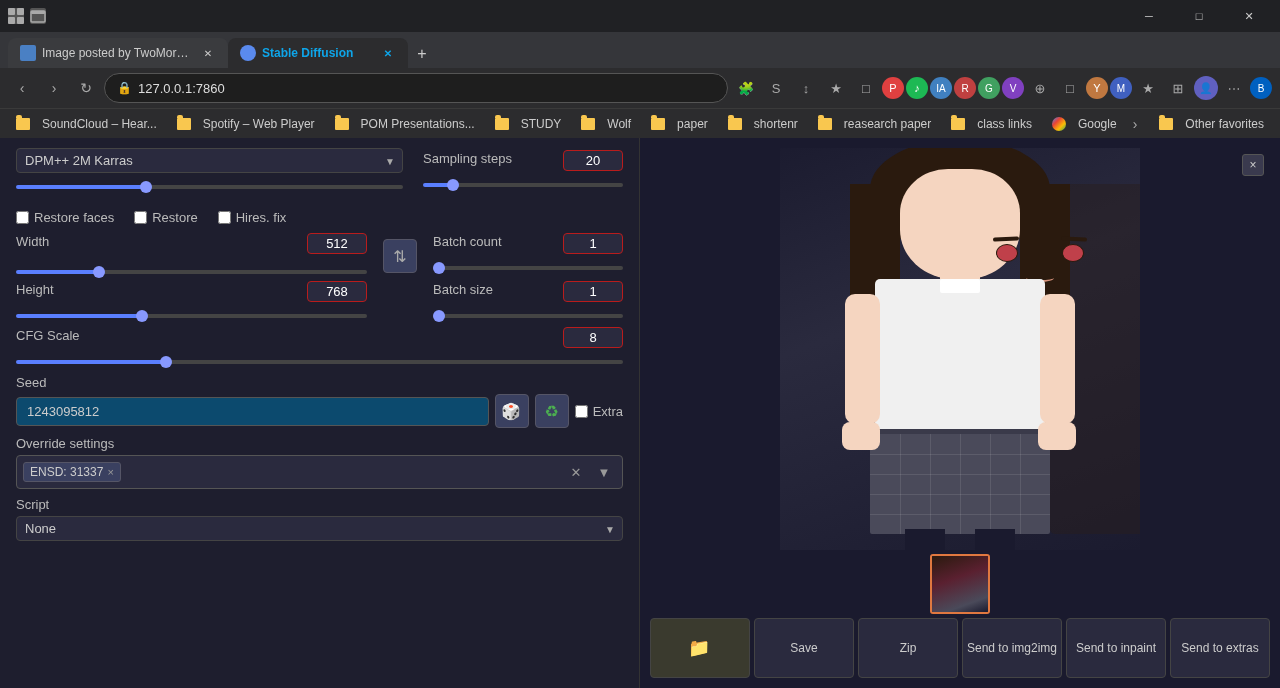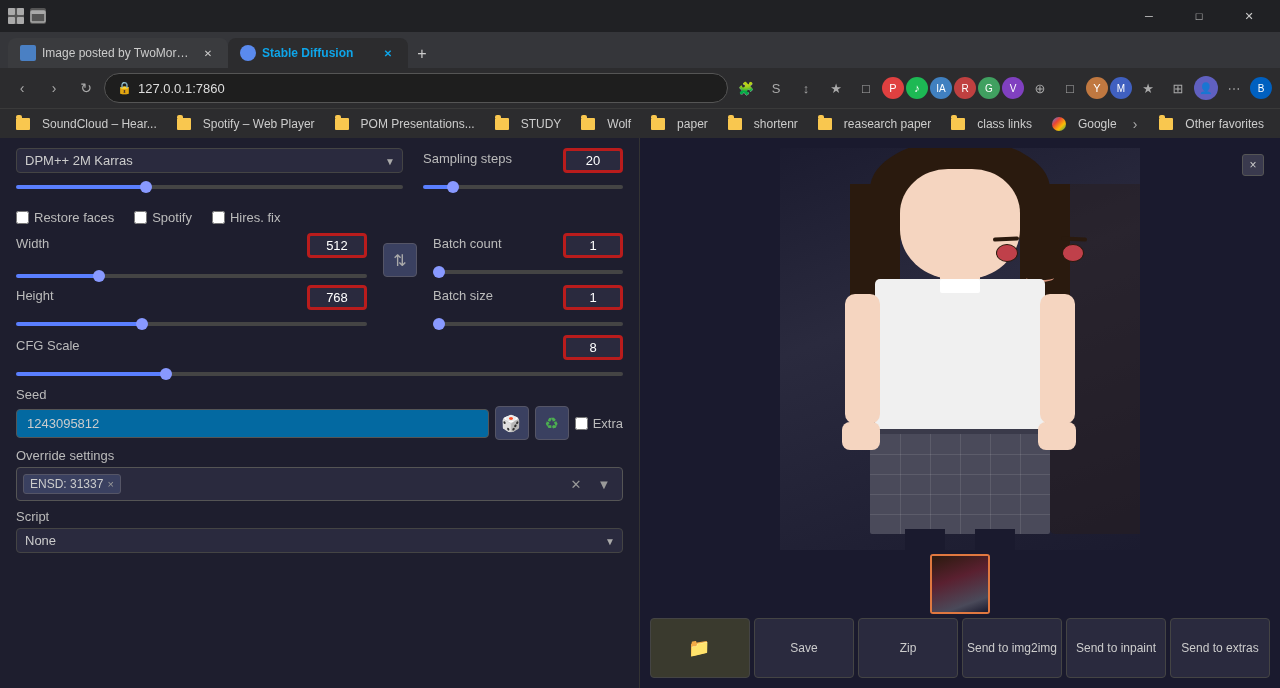--- a/index.html
+++ b/index.html
@@ -238,21 +238,21 @@
       position: absolute;
       right: 8px;
       top: 50%;
       transform: translateY(-50%);
       font-size: 10px;
       color: #aaa;
       pointer-events: none;
     }
     .number-input {
       background: #2a2a3e;
-      border: 3px solid #b91c1c;
+      border: 1px solid #b91c1c;
       color: #fff;
       padding: 2px 6px;
       border-radius: 4px;
       font-size: 13px;
       text-align: center;
       width: 60px;
     }
     .slider-container {
       margin: 4px 0 10px 0;
     }
@@ -315,21 +315,21 @@
       color: #bbb;
       margin-bottom: 4px;
     }
     .seed-input-row {
       display: flex;
       align-items: center;
       gap: 6px;
     }
     .seed-text-input {
       flex: 1;
-      background: #0369a1;
+      background: #0c4a6e;
       border: 1px solid #555;
       color: #ccc;
       padding: 6px 10px;
       border-radius: 4px;
       font-size: 13px;
     }
     .seed-btn {
       width: 34px;
       height: 34px;
       background: #3a4060;
@@ -855,21 +855,21 @@
       </div>
     </div>
 
     <div class="checkboxes-row">
       <label class="checkbox-item">
         <input type="checkbox" style="">
         <span>Restore faces</span>
       </label>
       <label class="checkbox-item">
         <input type="checkbox" style="">
-        <span>Spotify</span>
+        <span>Restore</span>
       </label>
       <label class="checkbox-item">
         <input type="checkbox" style="">
         <span>Hires. fix</span>
       </label>
     </div>
 
     <div style="display:flex;gap:16px;align-items:flex-start;margin-bottom:4px;">
 
       <div style="flex:1;">

